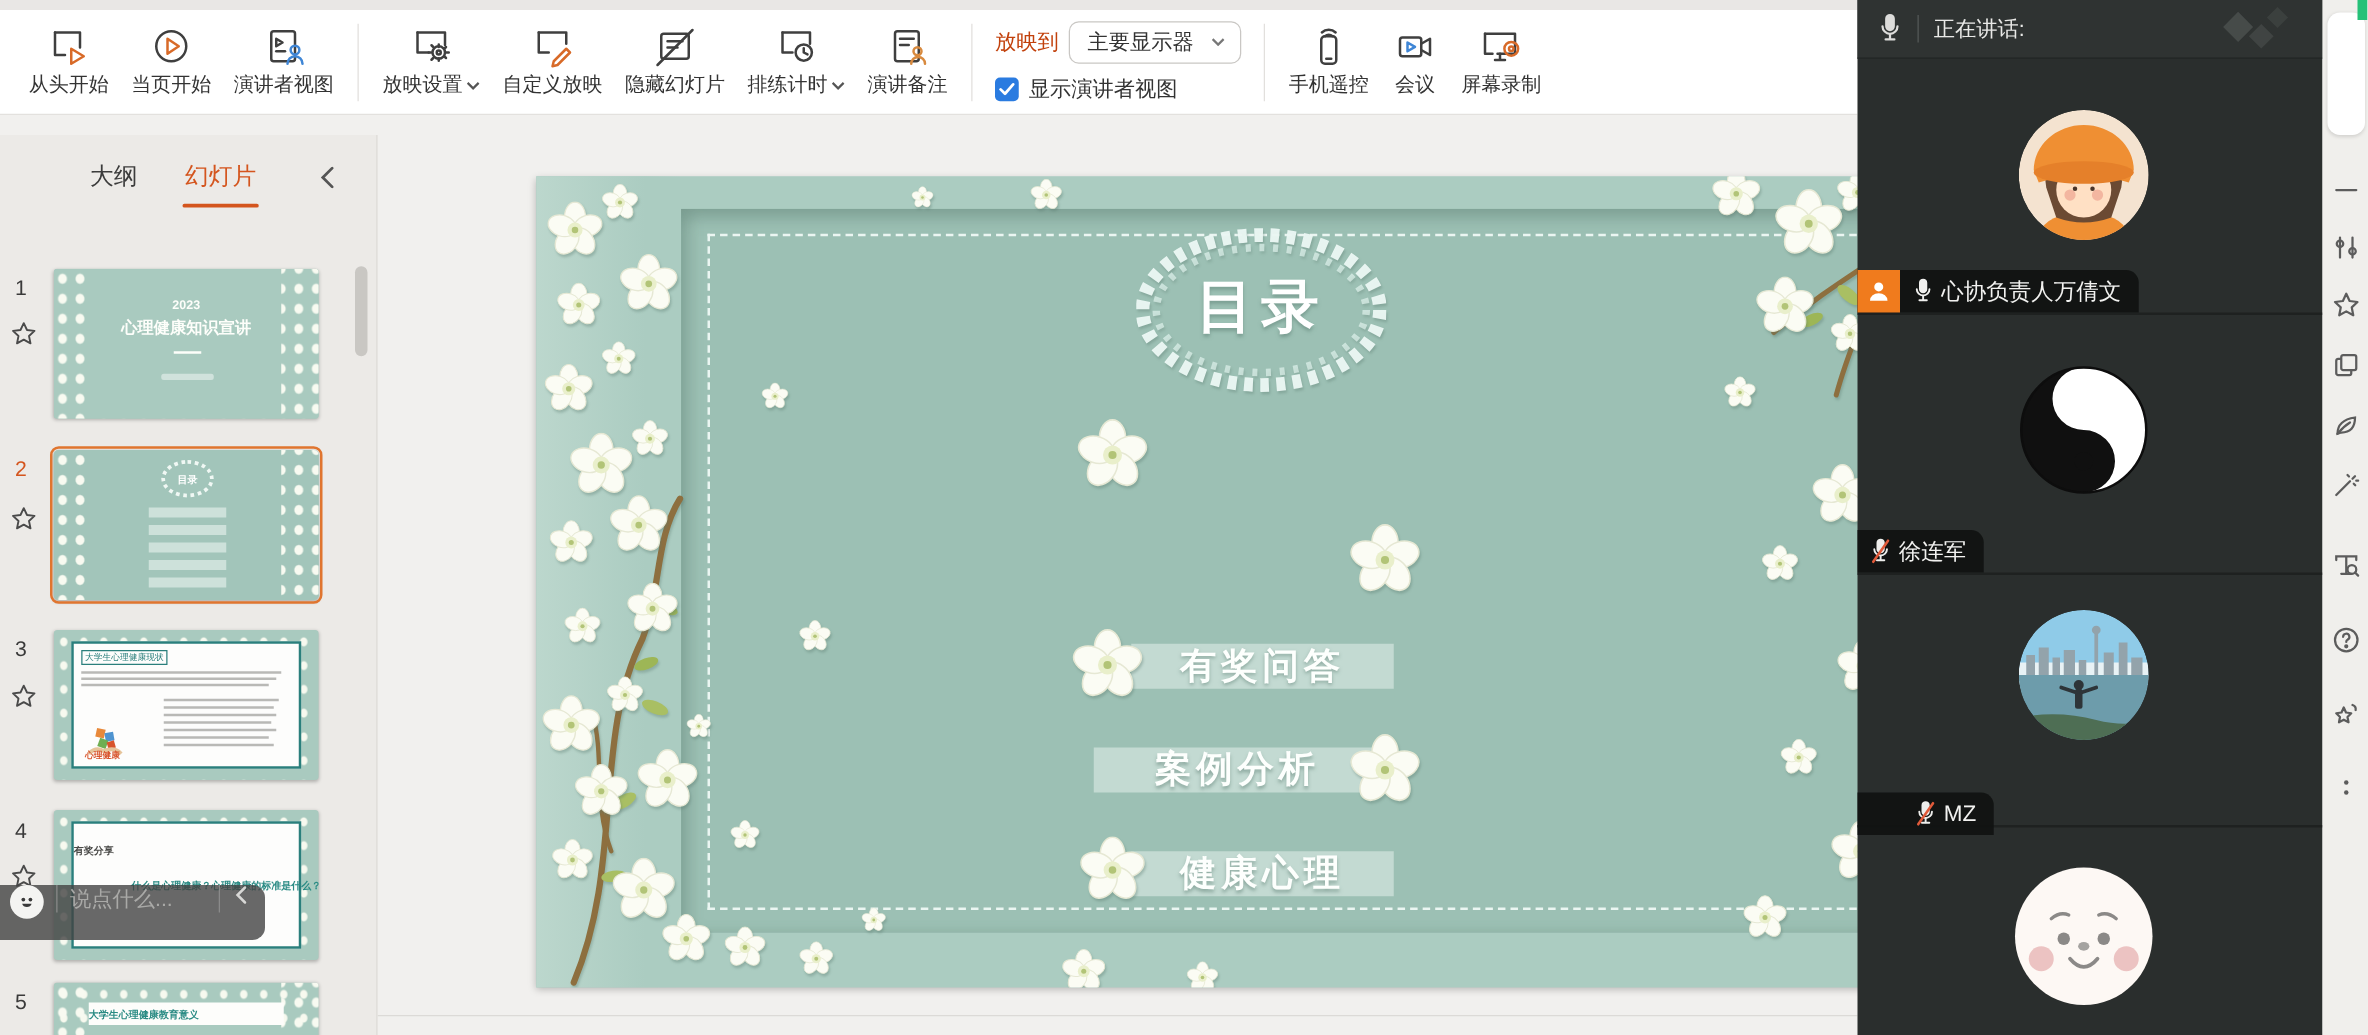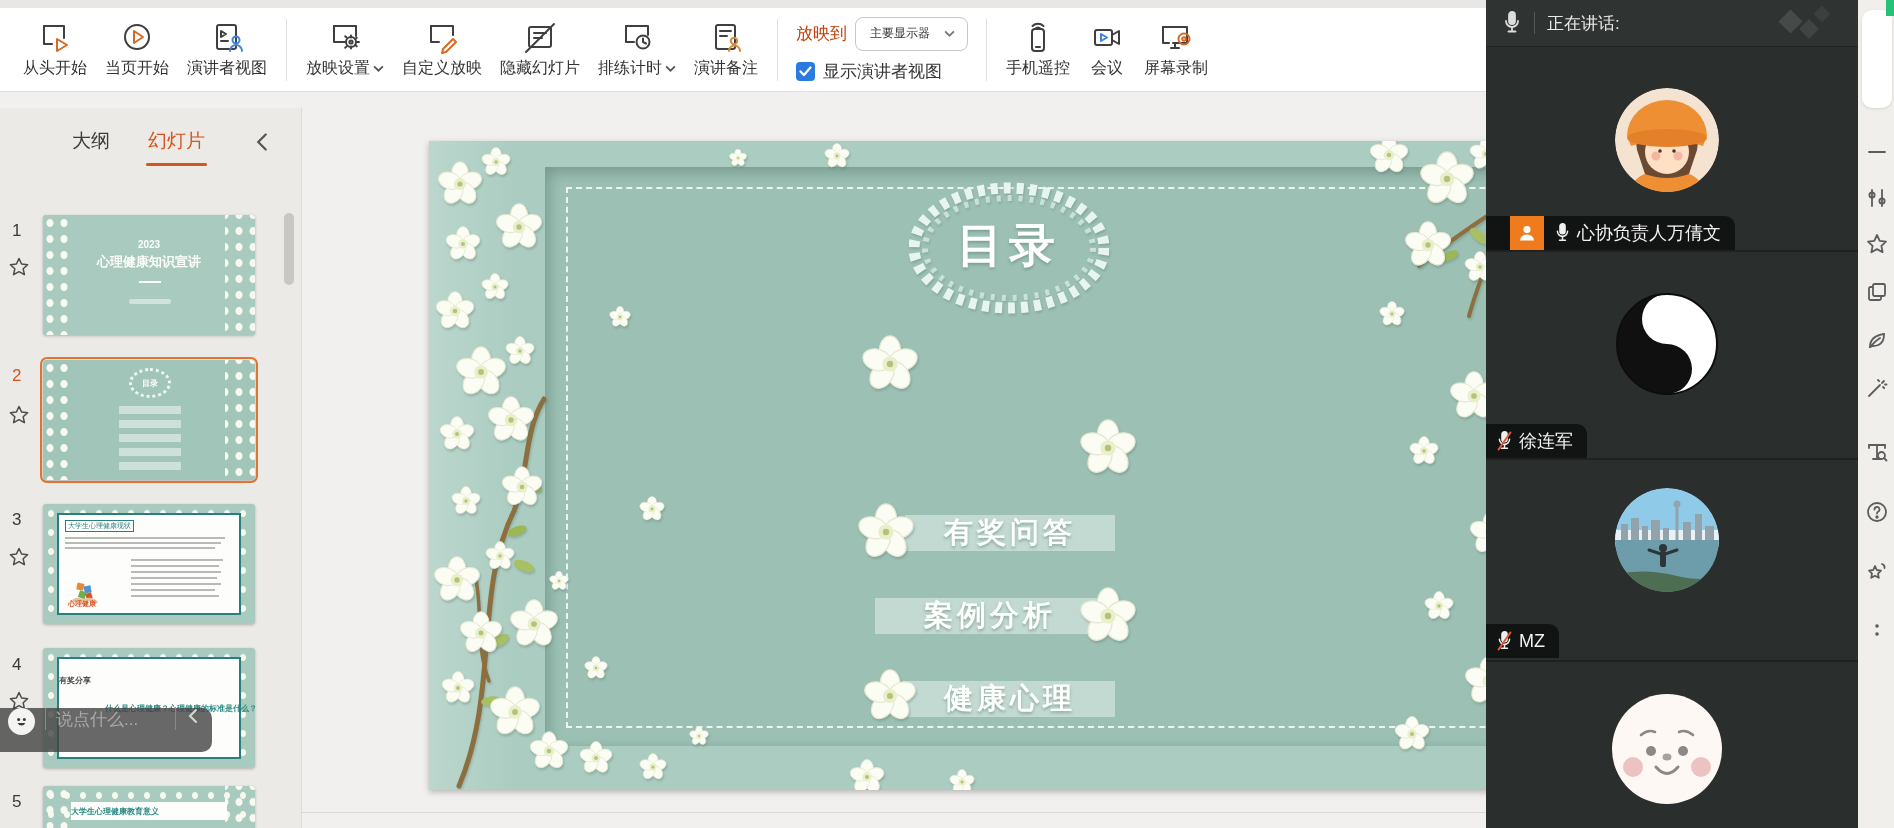--- a/index.html
+++ b/index.html
@@ -15,21 +15,21 @@
             margin:0 9px; cursor:default; }
   .tb-btn svg.tbi { width:38px; height:36px; }
   .tb-lbl { font-size:16px; color:#333; margin-top:2px; display:flex; align-items:center; gap:3px; }
   .vdiv { width:1px; height:62px; background:#e2e0dd; margin:0 10px; }
   .chev { width:11px; height:7px; }
   .grp3 { display:flex; flex-direction:column; justify-content:center; gap:9px; margin:0 8px; }
   .grp3-row { display:flex; align-items:center; gap:8px; }
   .dd-label { font-size:17px; color:#c2410c; }
   .dropdown { display:flex; align-items:center; gap:14px; border:1px solid #c9c7c4; border-radius:8px;
               height:34px; padding:0 12px 0 14px; background:#fff; }
-  .dropdown span { font-size:12px; color:#333; }
+  .dropdown span { font-size:17px; color:#333; }
   .checkbox { width:19px; height:19px; border-radius:4px; background:#2a7be0; display:flex;
               align-items:center; justify-content:center; }
   .cb-lbl { font-size:17px; color:#333; }
 
   
   .left-panel { position:absolute; left:0; top:108px; width:302px; height:736px; background:#eceae7;
                 border-right:1px solid #dddbd8; z-index:2; }
   .tabs { position:absolute; left:0; top:0; width:100%; height:72px; display:flex; align-items:center; }
   .tab { font-size:19px; color:#3c3c3c; margin-left:38px; padding-bottom:6px; position:relative; }
   .tab.first { margin-left:72px; }
@@ -591,21 +591,21 @@
           <path d="M-30 10 Q-34 -14 -20 -22 L20 -22 Q34 -14 30 10 L22 34 Q0 42 -22 34 Z" fill="#6b4a33"></path>
           <circle cx="0" cy="12" r="22" fill="#ffe0c4"></circle>
           <path d="M-40 -4 A40 36 0 0 1 40 -4 L36 6 Q0 -6 -36 6 Z" fill="#ef8f33"></path>
           <ellipse cx="0" cy="-2" rx="40" ry="9" fill="#e5802a"></ellipse>
           <circle cx="-11" cy="16" r="4.5" fill="#f3b6a0"></circle>
             <circle cx="11" cy="16" r="4.5" fill="#f3b6a0"></circle>
           <circle cx="-7" cy="11" r="1.8" fill="#4a352a"></circle>
             <circle cx="7" cy="11" r="1.8" fill="#4a352a"></circle>
         </svg>
       </div>
-      <div class="nametag" style="top:169px;padding-left:24px;">
+      <div class="nametag" style="top:169px;">
         <div class="host-badge">
           <svg width="20" height="20" viewBox="0 0 20 20">
             <circle cx="10" cy="6.5" r="3.6" fill="#fff"></circle>
               <path d="M3 17.5 a7 6 0 0 1 14 0 z" fill="#fff"></path>
           </svg>
         </div>
         <svg class="tmic" viewBox="0 0 20 26" fill="none" stroke="#f0f0ee" stroke-width="1.8" stroke-linecap="round">
           <rect x="7" y="2" width="6" height="12" rx="3" fill="#f0f0ee"></rect>
           <path d="M4 11 a6 6 0 0 0 12 0"></path>
             <path d="M10 17.5 V21"></path>
@@ -665,21 +665,21 @@
             <rect x="-52" y="0" width="104" height="52" fill="#6d9cab"></rect>
             <path d="M-52 34 Q-20 28 10 36 Q34 42 52 36 L52 52 L-52 52 Z" fill="#4e6e54"></path>
             <g fill="#2e3438">
               <circle cx="-4" cy="8" r="4"></circle>
               <rect x="-7" y="11" width="6" height="16" rx="2"></rect>
               <path d="M-18 10 L-6 14 M10 10 L-2 14" stroke="#2e3438" stroke-width="3" stroke-linecap="round"></path>
             </g>
           </g>
         </svg>
       </div>
-      <div class="nametag" style="top:164px;">
+      <div class="nametag" style="top:174px;padding-left:36px;">
         <svg class="tmic" style="margin-left:10px;" viewBox="0 0 20 26" fill="none" stroke="#eeeeec" stroke-width="1.8" stroke-linecap="round">
           <rect x="7" y="2" width="6" height="12" rx="3" fill="#eeeeec"></rect>
           <path d="M4 11 a6 6 0 0 0 12 0"></path>
             <path d="M10 17.5 V21"></path>
             <path d="M6.5 21.5 H13.5"></path>
           <path d="M3 23 L17 3" stroke="#e05a3a" stroke-width="2.4"></path>
         </svg>
         <span>MZ</span>
       </div>
     </div>

